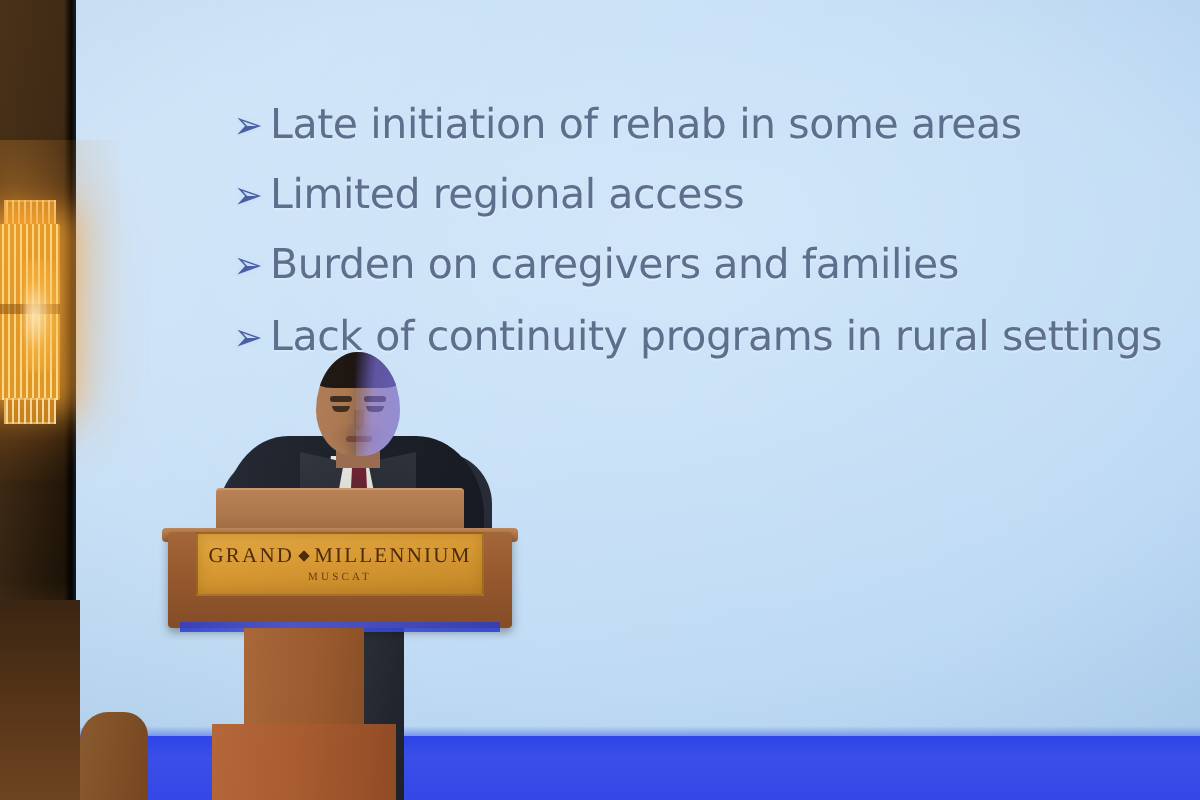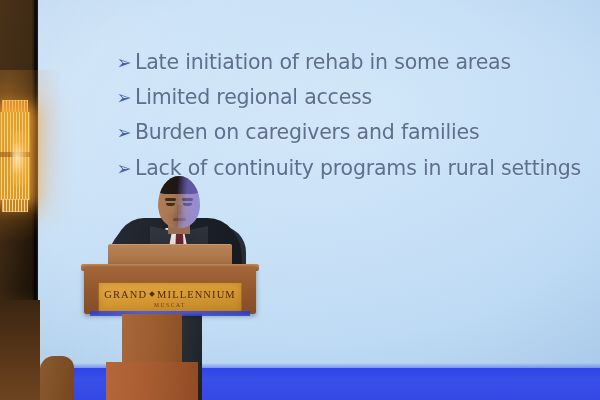--- a/index.html
+++ b/index.html
@@ -381,21 +381,21 @@
     left: -3px;
     top: 20px;
     width: 178px;
     height: 7px;
     background: linear-gradient(180deg, #c08a5c 0%, #9d6336 100%);
     border-radius: 2px;
   }
   .plaque {
     position: absolute;
     left: 14px;
-    top: 16px;
+    top: 0;
     width: 144px;
     height: 32px;
     background: linear-gradient(175deg, #e3a945 0%, #d99b35 40%, #c08526 100%);
     border: 1px solid rgba(120,70,20,0.55);
     box-sizing: border-box;
     display: flex;
     flex-direction: column;
     align-items: center;
     justify-content: center;
     box-shadow: inset 0 0 7px rgba(140,85,20,0.35);

